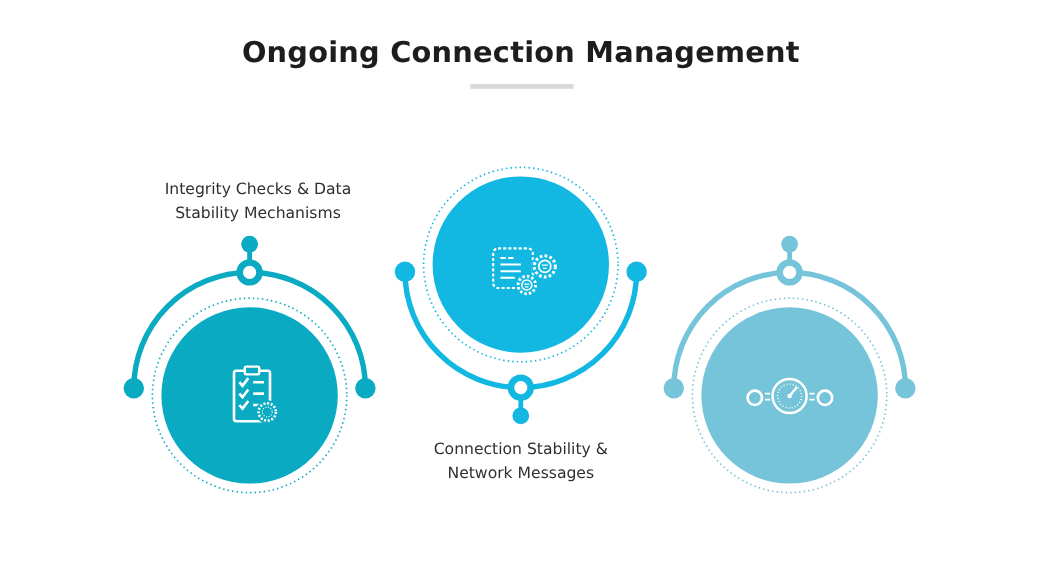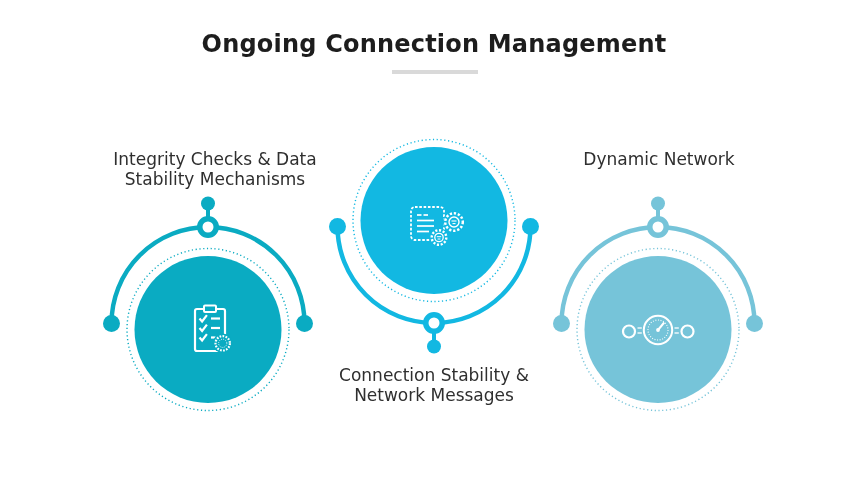--- a/index.html
+++ b/index.html
@@ -23,21 +23,21 @@
   }
   .title-underline {
     position: absolute;
     top: 70px; left: 392px;
     width: 86px; height: 4px;
     background: #d9d9d9;
   }
   .node-label {
     position: absolute;
     text-align: center;
-    font-size: 17px;
+    font-size: 13px;
     line-height: 20px;
     font-weight: 400;
     color: #2f2f2f;
   }
   .node-label span { display: block; }
   .label-1 { left: 85px;  top: 149px; width: 260px; }
   .label-2 { left: 304px; top: 365px; width: 260px; }
   .label-3 { left: 519px; top: 149px; width: 280px; }
   .node-svg { position: absolute; width: 220px; height: 228px; }
   .svg-1 { left: 98px;  top: 190px; }
@@ -113,21 +113,20 @@
       <line x1="113.6" y1="107" x2="116.4" y2="107" stroke-width="1"></line>
     </g>
   </svg>
 
   <div class="node-label label-2">
     <span>Connection Stability &amp;</span>
     <span>Network Messages</span>
   </div>
 
   <div class="node-label label-3">
-    <span>Dynamic Network</span>
   </div>
 
   <svg class="node-svg svg-3" viewBox="0 0 220 228" style="color: rgb(118, 196, 217);">
     <g>
       <line x1="110" y1="13.5" x2="110" y2="37" stroke="currentColor" stroke-width="4"></line>
       <circle cx="110" cy="13.5" r="7" fill="currentColor"></circle>
     </g>
     <path d="M 13.5 133.5 A 96.5 96.5 0 0 1 206.5 133.5" fill="none" stroke="currentColor" stroke-width="4.5"></path>
     <circle cx="13.5" cy="133.5" r="8.5" fill="currentColor"></circle>
     <circle cx="206.5" cy="133.5" r="8.5" fill="currentColor"></circle>

